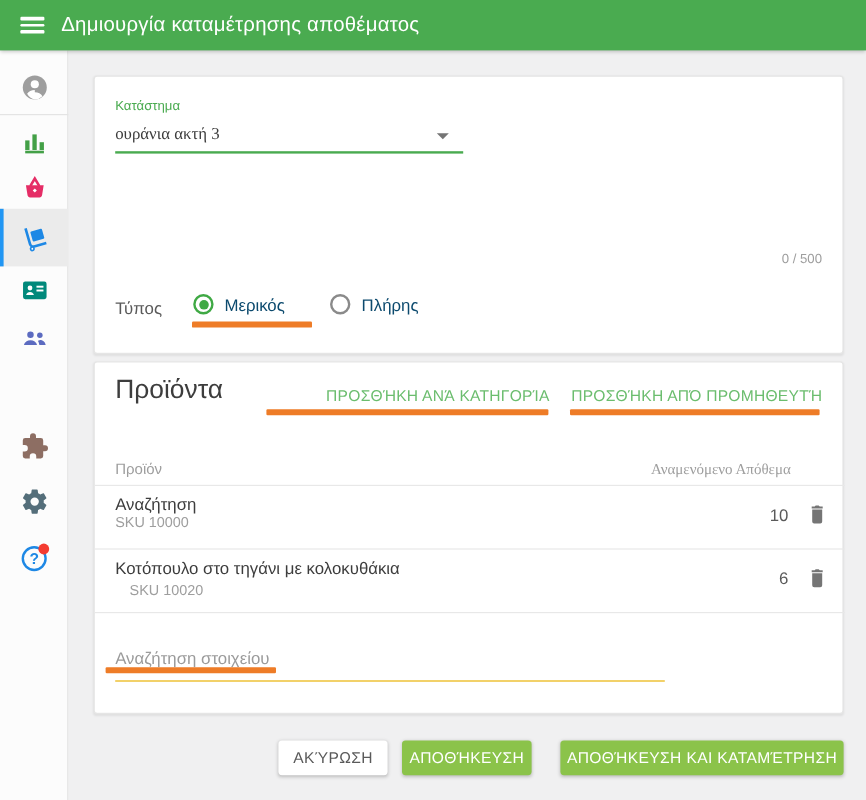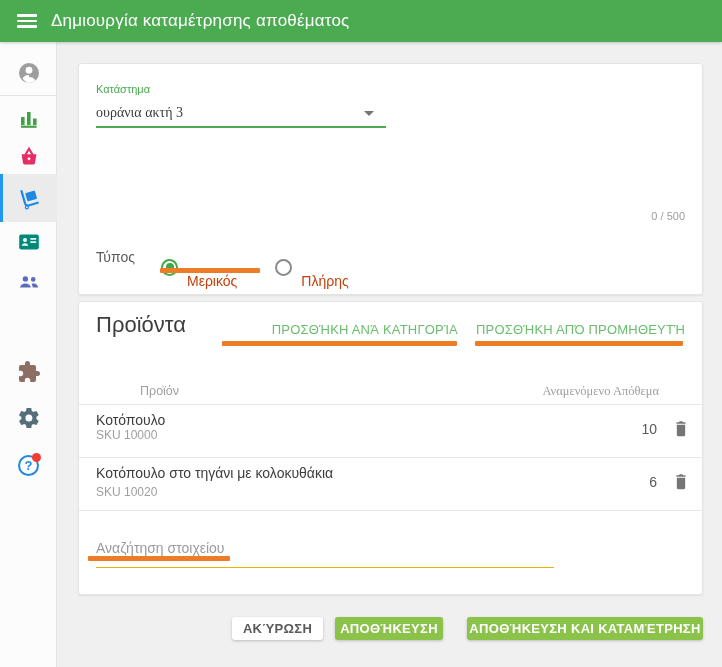--- a/index.html
+++ b/index.html
@@ -47,47 +47,47 @@
                 font-family:"Liberation Sans",sans-serif; background:transparent;}
   .notes-input::placeholder{ color:#9b9b9b; opacity:1;}
   .notes-counter{ position:absolute; right:17px; top:146px; font-size:11px; color:#9e9e9e;}
   .type-label{ position:absolute; left:17px; top:185px; font-size:14px; color:#5a5a5a;}
   .radio-row{ position:absolute; left:82px; top:181px; display:flex; align-items:center;}
   .radio{ display:flex; align-items:center; cursor:pointer; margin-right:38px;}
   .radio-circle{ width:17px; height:17px; border-radius:50%; border:2px solid #8a8a8a; position:relative;}
   .radio.checked .radio-circle{ border-color:#3fa944;}
   .radio.checked .radio-circle::after{ content:""; position:absolute; left:2.5px; top:2.5px;
       width:8px; height:8px; border-radius:50%; background:#3fa944;}
-  .radio-label{ font-size:14px; color:#c2410c; margin-left:9px;margin-top:28px;}
+  .radio-label{ font-size:14px; color:#0c4a6e; margin-left:9px;}
 
   
   .annot{ position:absolute; height:5px; background:#ee7c27; border-radius:1px; z-index:6;}
 
   
   .products-title{ position:absolute; left:17px; top:10px; font-size:22px; color:#3d3d3d;}
   .tab-btn{ position:absolute; top:20px; font-size:13px; font-weight:500; color:#6bbd6e;
             letter-spacing:.2px; text-align:right; cursor:pointer; white-space:nowrap;}
   .tab-category{ left:144px; width:235px;}
   .tab-supplier{ left:397px; width:208px;}
-  .col-header{ position:absolute; top:82px; font-size:12.5px; color:#9e9e9e;margin-left:44px;}
+  .col-header{ position:absolute; top:82px; font-size:12.5px; color:#9e9e9e;}
   .col-product{ left:17px;}
   .col-expected{ right:43px;font-family:Liberation Serif, serif;}
   .row-divider{ position:absolute; left:0; width:625px; height:1px; background:#e8e8e8;}
   .prow-name{ position:absolute; left:17px; font-size:14px; color:#3d3d3d;}
   .prow-sku{ position:absolute; left:17px; font-size:12px; color:#9e9e9e;}
   .prow-qty{ position:absolute; font-size:14px; color:#5a5a5a; right:45px; text-align:right;}
   .prow-trash{ position:absolute; left:592px; width:20px; height:20px; cursor:pointer;}
   .search-input{ position:absolute; left:17px; top:226px; width:458px; height:40px; border:none;
                  border-bottom:1px solid #eab308; outline:none; font-size:14px; color:#3d3d3d;
                  font-family:"Liberation Sans",sans-serif; background:transparent;}
   .search-input::placeholder{ color:#9b9b9b; opacity:1;}
 
   
-  .btn{ position:absolute; top:617px; height:23px; border:none; border-radius:3px; font-size:13px;
-        font-weight:700; font-family:"Liberation Sans",sans-serif; cursor:pointer; letter-spacing:.3px;
+  .btn{ position:absolute; top:617px; height:29px; border:none; border-radius:3px; font-size:13px;
+        font-weight:400; font-family:"Liberation Sans",sans-serif; cursor:pointer; letter-spacing:.3px;
         box-shadow:0 1px 3px rgba(0,0,0,.22);}
   .btn-cancel{ left:232px; width:91px; background:#fff; color:#5a5a5a;}
   .btn-save{ left:335px; width:108px; background:#8bc34a; color:#fff;}
   .btn-save-count{ left:467px; width:236px; background:#8bc34a; color:#fff;}
 </style>
 </head>
 <body>
 
 <div class="screen">
 
@@ -212,33 +212,33 @@
     <div class="products-title">Προϊόντα</div>
     <div class="tab-btn tab-category">ΠΡΟΣΘΉΚΗ ΑΝΆ ΚΑΤΗΓΟΡΊΑ</div>
     <div class="tab-btn tab-supplier">ΠΡΟΣΘΉΚΗ ΑΠΌ ΠΡΟΜΗΘΕΥΤΉ</div>
 
     <div class="col-header col-product">Προϊόν</div>
     <div class="col-header col-expected">Αναμενόμενο Απόθεμα</div>
 
     <div class="row-divider" style="top:102px;"></div>
 
     <div>
-      <div class="prow-name" style="top:110px;">Κοτόπουλο</div>
+      <div class="prow-name" style="top:110px;">Αναζήτηση</div>
       <div class="prow-sku" style="top:126px;">SKU 10000</div>
       <div class="prow-qty" style="top:119px;">10</div>
       <svg class="prow-trash" style="top:116px;" viewBox="0 0 24 24">
         <path fill="#757575" d="M7 20a2 2 0 0 0 2 2h6a2 2 0 0 0 2-2V8H7v12zM17.5 5h-3l-1-1h-3l-1 1h-3v2h11V5z"></path>
       </svg>
     </div>
 
     <div class="row-divider" style="top:155px;"></div>
 
     <div>
       <div class="prow-name" style="top:163px;">Κοτόπουλο στο τηγάνι με κολοκυθάκια</div>
-      <div class="prow-sku" style="top:183px;">SKU 10020</div>
+      <div class="prow-sku" style="top:183px;margin-left:12px;">SKU 10020</div>
       <div class="prow-qty" style="top:172px;">6</div>
       <svg class="prow-trash" style="top:169px;" viewBox="0 0 24 24">
         <path fill="#757575" d="M7 20a2 2 0 0 0 2 2h6a2 2 0 0 0 2-2V8H7v12zM17.5 5h-3l-1-1h-3l-1 1h-3v2h11V5z"></path>
       </svg>
     </div>
 
     <div class="row-divider" style="top:208px;"></div>
 
     <input class="search-input" type="text" placeholder="Αναζήτηση στοιχείου" style="">
   </div>

